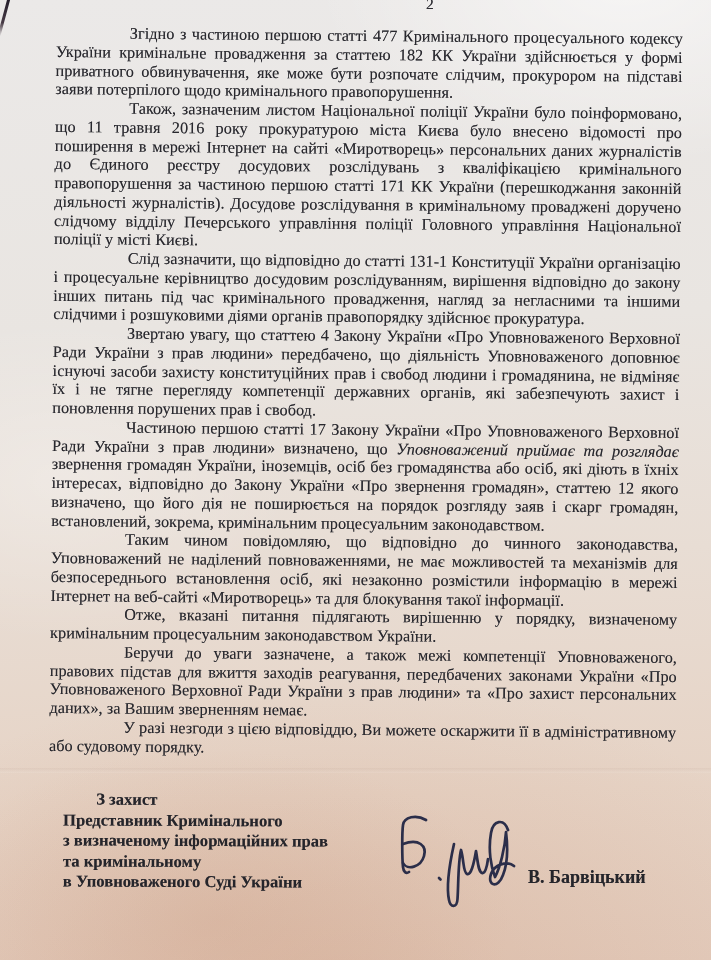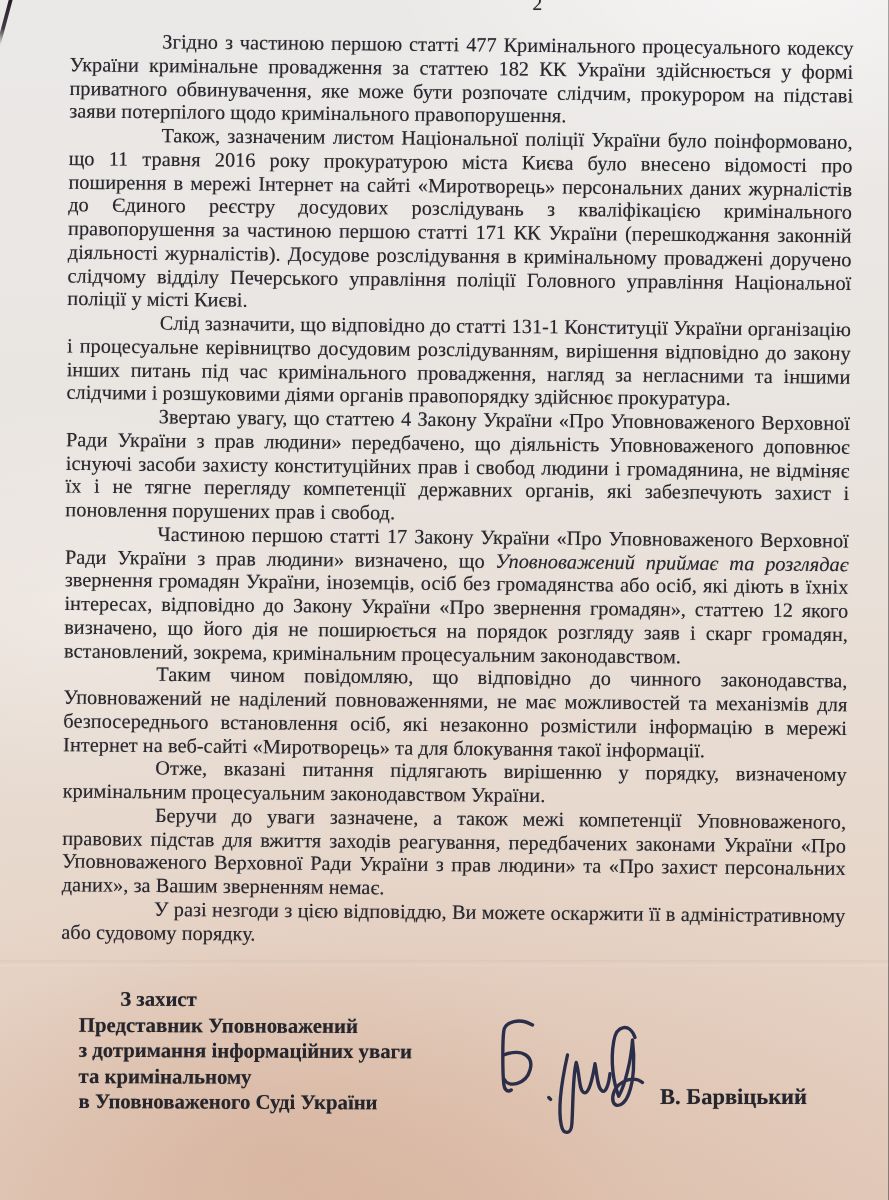--- a/index.html
+++ b/index.html
@@ -66,22 +66,22 @@
     <p>Звертаю увагу, що статтею 4 Закону України «Про Уповноваженого Верховної Ради України з прав людини» передбачено, що діяльність Уповноваженого доповнює існуючі засоби захисту конституційних прав і свобод людини і громадянина, не відміняє їх і не тягне перегляду компетенції державних органів, які забезпечують захист і поновлення порушених прав і свобод.</p>
     <p><span>Частиною першою статті 17 Закону України «Про Уповноваженого Верховної Ради України з прав людини» визначено, що </span><i>Уповноважений приймає та розглядає</i><span> звернення громадян України, іноземців, осіб без громадянства або осіб, які діють в їхніх інтересах, відповідно до Закону України «Про звернення громадян», статтею 12 якого визначено, що його дія не поширюється на порядок розгляду заяв і скарг громадян, встановлений, зокрема, кримінальним процесуальним законодавством.</span></p>
     <p>Таким чином повідомляю, що відповідно до чинного законодавства, Уповноважений не наділений повноваженнями, не має можливостей та механізмів для безпосереднього встановлення осіб, які незаконно розмістили інформацію в мережі Інтернет на веб-сайті «Миротворець» та для блокування такої інформації.</p>
     <p>Отже, вказані питання підлягають вирішенню у порядку, визначеному кримінальним процесуальним законодавством України.</p>
     <p>Беручи до уваги зазначене, а також межі компетенції Уповноваженого, правових підстав для вжиття заходів реагування, передбачених законами України «Про Уповноваженого Верховної Ради України з прав людини» та «Про захист персональних даних», за Вашим зверненням немає.</p>
     <p>У разі незгоди з цією відповіддю, Ви можете оскаржити її в адміністративному або судовому порядку.</p>
   </div>
 
   <div class="closing">
     <div class="salutation">З захист</div>
-    <div>Представник Уповноважений</div>
-    <div>з дотримання інформаційних уваги</div>
+    <div>Представник Кримінального</div>
+    <div>з визначеному інформаційних прав</div>
     <div>та кримінальному</div>
     <div>в Уповноваженого Суді України</div>
   </div>
 
   <svg class="signature-svg" width="150" height="115" viewBox="0 0 150 115" fill="none">
     <g stroke="#1e2342" stroke-width="2.7" stroke-linecap="round" stroke-linejoin="round" opacity="0.93">
       <path d="M36,14 C26,8 14,11 13,19 C12,26 12,52 13,61 C13.5,66 16,68 19,66"></path>
       <path d="M13,38 C29,32 37,40 34,50 C31,61 17,65 13,57"></path>
       <path d="M49,72 C49.8,72.8 50.2,73.2 50.5,73.5"></path>
       <path d="M64,38 C60,56 56,80 59,94 C60.5,102 67,102 67.5,93 C68.5,79 68,56 71,44 C74,54 73,66 77,68 C81,70 84,57 86,45 C88,56 88,65 92,67 C95,68 97,61 98,53"></path>

